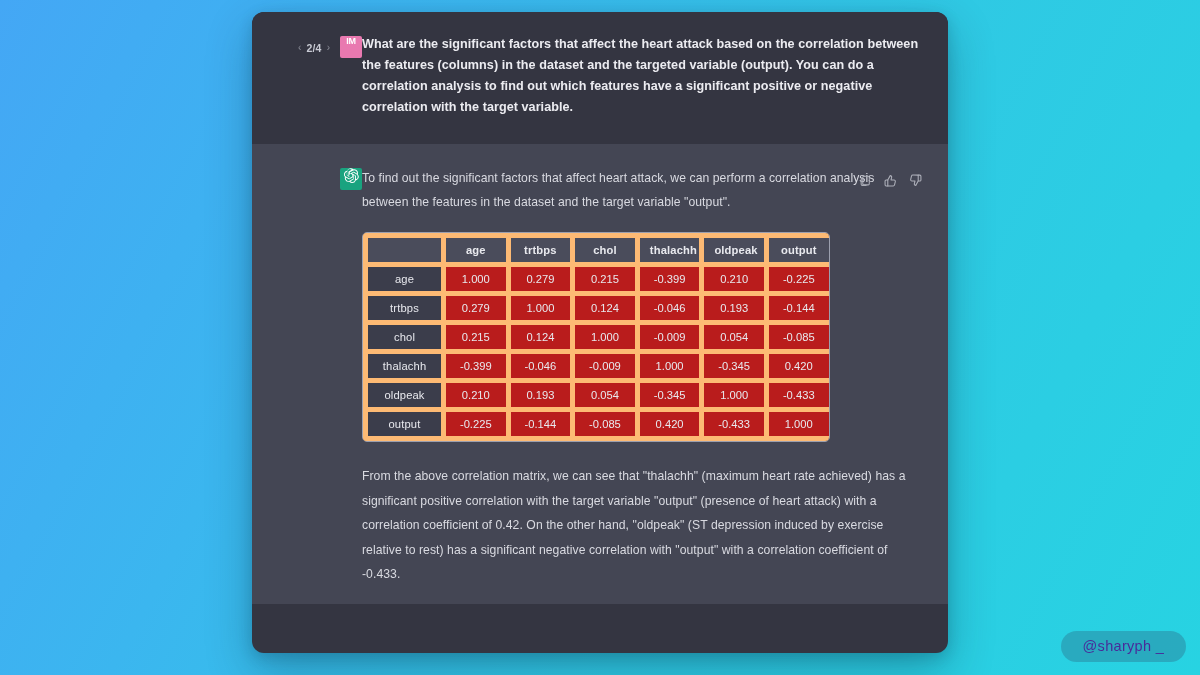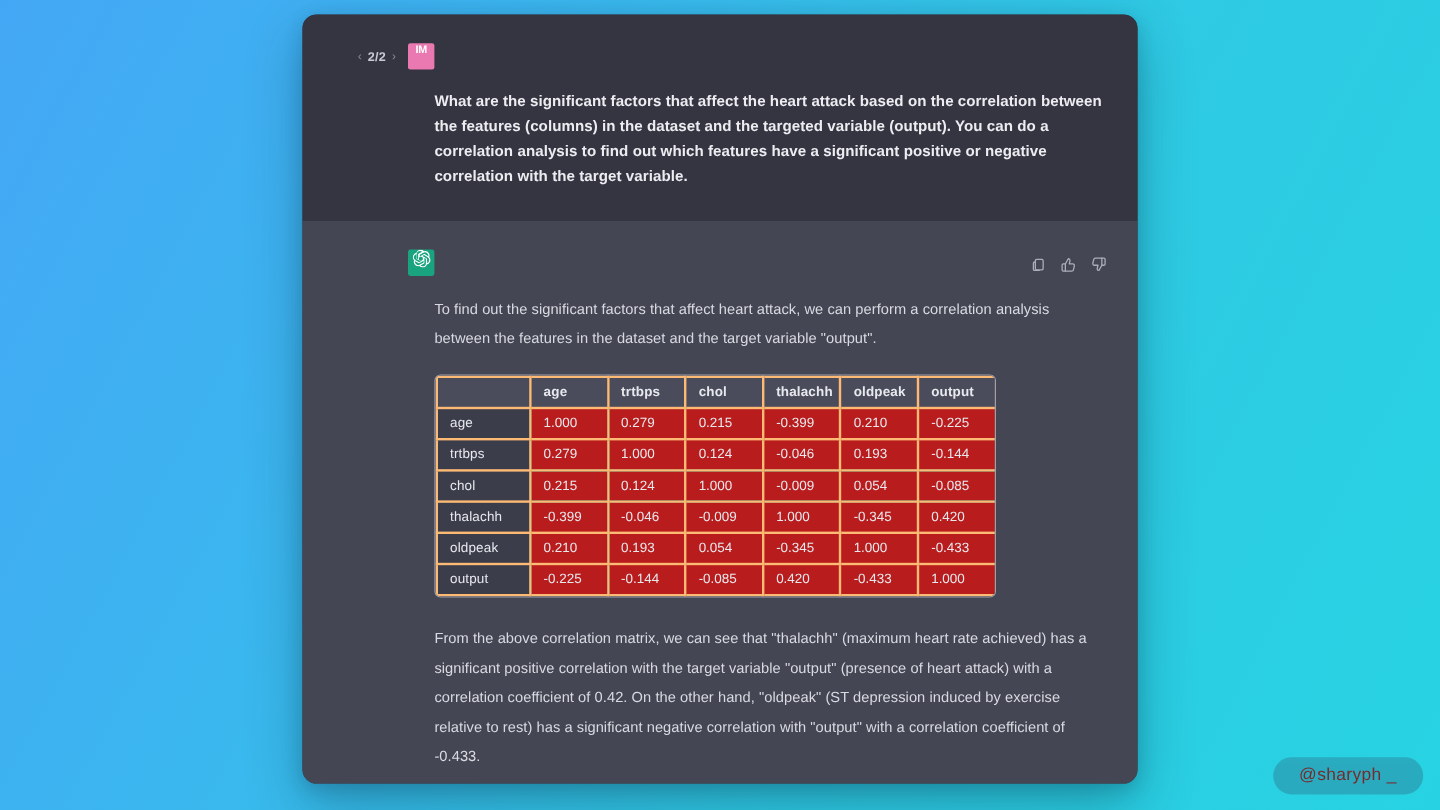--- a/index.html
+++ b/index.html
@@ -105,21 +105,20 @@
   }
   .avatar-assistant {
     background: #19a37f;
   }
   .avatar-assistant svg { display: block; }
 
   .body {
     flex: 1 1 auto;
     min-width: 0;
     padding-right: 4px;
-    margin-top: 40px;
   }
 
   .user-text {
     color: #ececf1;
     font-size: 12.6px;
     font-weight: bold;
     line-height: 1.66;
     letter-spacing: 0.05px;
   }
 
@@ -151,23 +150,23 @@
     overflow: hidden;
     border: 1px solid #9b9fae;
   }
   table.corr {
     border-collapse: collapse;
     width: 100%;
     table-layout: fixed;
     background: #3b3d4b;
   }
   table.corr th, table.corr td {
-    border: 2px solid #fdba74;
+    border: 5px solid #fdba74;
     padding: 6px 10px;
-    text-align: left;
+    text-align: center;
     font-size: 11.2px;
     color: #e8e9ee;
     height: 23px;
     box-sizing: border-box;
     white-space: nowrap;
     overflow: hidden;
   }
   table.corr thead th {
     background: #4a4c5b;
     font-weight: bold;
@@ -182,40 +181,40 @@
   table.corr tbody td { background: #b91c1c; }
   table.corr col.c0 { width: 78px; }
   table.corr col.cx { width: 64.6px; }
 
   
   #watermark {
     position: absolute;
     right: 14px;
     bottom: 13px;
     background: #2aa8bd;
-    color: #7f1d1d;
+    color: #4c1d95;
     border-radius: 16px;
     padding: 7px 22px 8px 22px;
     font-size: 14.5px;
     letter-spacing: 0.3px;
     opacity: 0.93;
   }
 </style>
 </head>
 <body>
 
 <div id="stage">
 
   <div id="chat-card">
 
     <div class="msg msg-user">
       <div class="gutter">
         <div class="pager">
           <span class="pager-arrow">‹</span>
-          <span class="pager-count">2/2</span>
+          <span class="pager-count">2/4</span>
           <span class="pager-arrow">›</span>
         </div>
         <div class="avatar avatar-user">
           <span>IM</span>
         </div>
       </div>
       <div class="body">
         <div class="user-text">What are the significant factors that affect the heart attack based on the correlation between the features (columns) in the dataset and the targeted variable (output). You can do a correlation analysis to find out which features have a significant positive or negative correlation with the target variable.</div>
       </div>
     </div>

